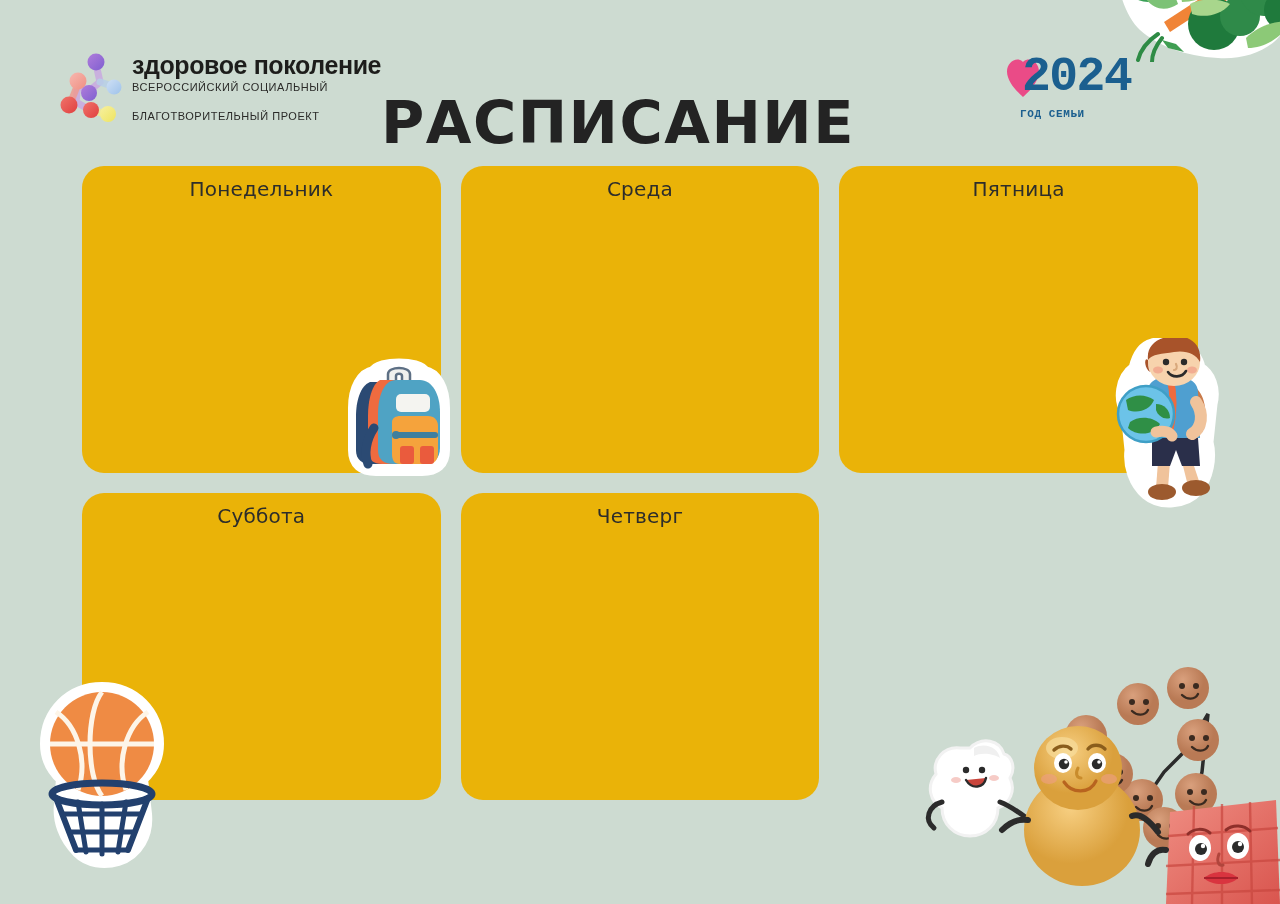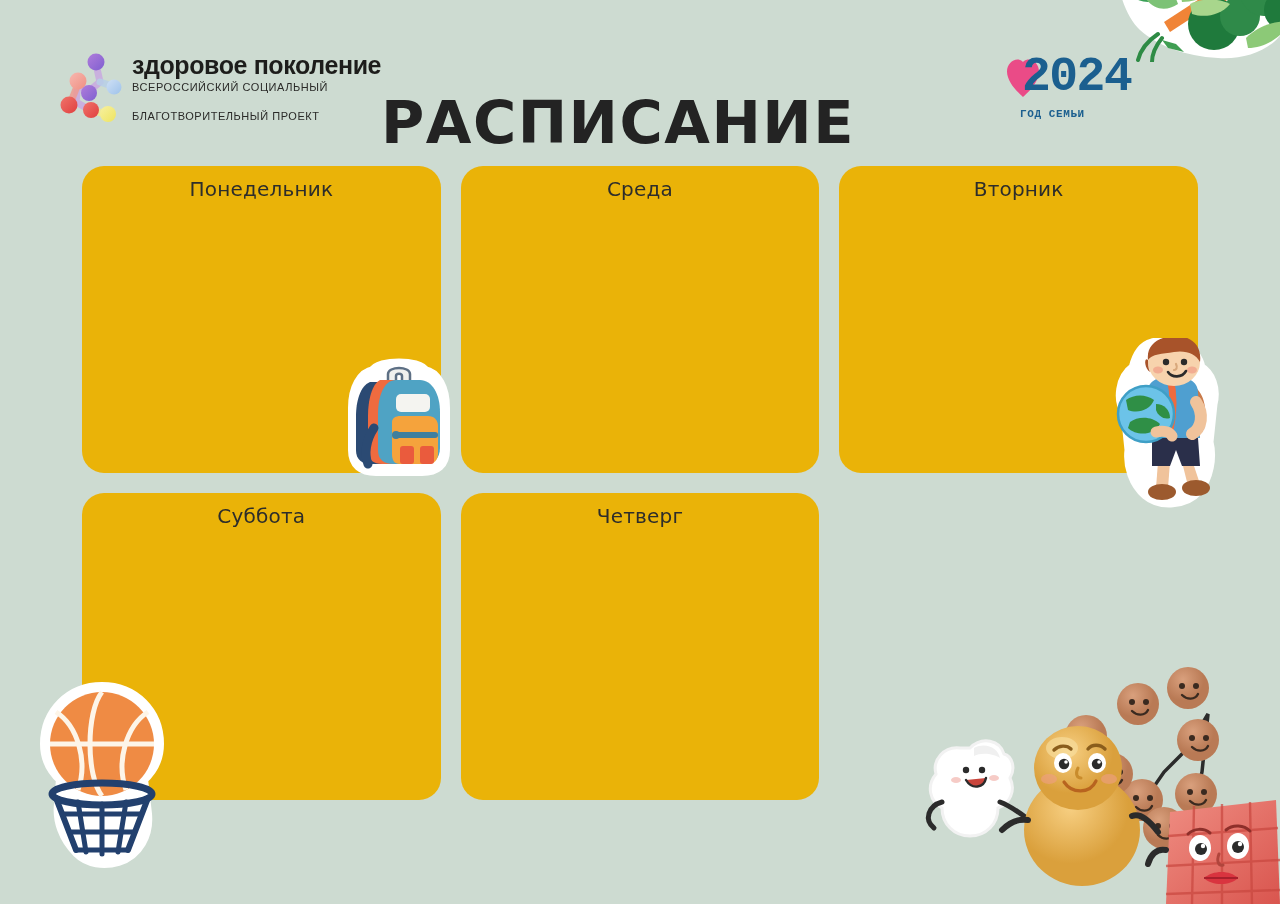--- a/index.html
+++ b/index.html
@@ -222,21 +222,21 @@
   <div class="day-card">
     <div class="day-label">Понедельник</div>
   </div>
 
 
   <div class="day-card">
     <div class="day-label">Среда</div>
   </div>
 
   <div class="day-card">
-    <div class="day-label">Вторник</div>
+    <div class="day-label">Пятница</div>
   </div>
 
   <div class="day-card">
     <div class="day-label">Суббота</div>
   </div>
 
   <div class="day-card">
     <div class="day-label">Четверг</div>
   </div>
 </div>

